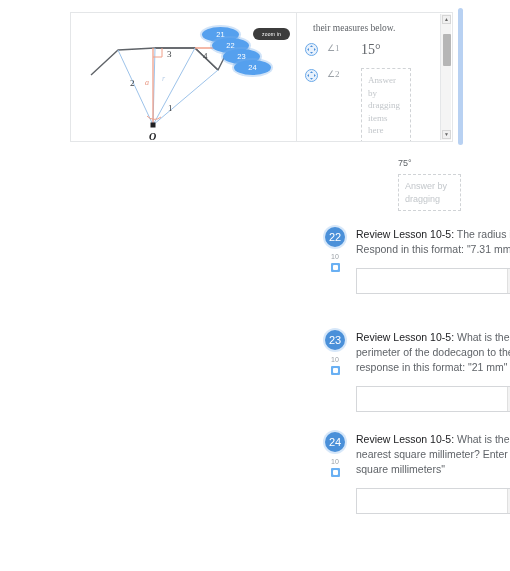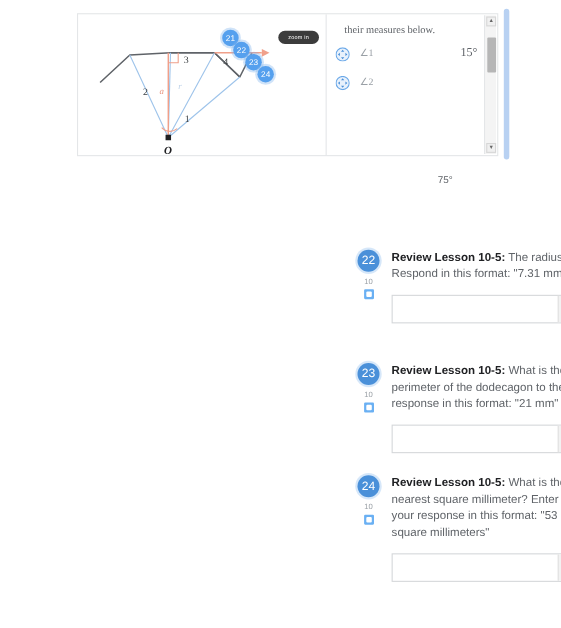--- a/index.html
+++ b/index.html
@@ -46,21 +46,21 @@
   
   .badge-stack {
     position: absolute;
     left: 131px;
     top: 14px;
     width: 60px;
     height: 60px;
   }
   .drag-badge {
     position: absolute;
-    width: 15px;
+    width: 37px;
     height: 15px;
     border-radius: 50%;
     background: #55a0ee;
     color: #ffffff;
     font-size: 7.5px;
     line-height: 15px;
     text-align: center;
     font-family: "Liberation Sans", sans-serif;
     box-shadow: 0 0 0 2px rgba(120,175,235,0.35);
   }
@@ -121,24 +121,23 @@
   }
   .angle-label {
     width: 34px;
     flex: 0 0 34px;
     font-size: 9px;
     color: #9aa0a6;
     margin-left: 9px;
     margin-top: 1px;
   }
   .angle-value {
-    font-size: 11px;
+    font-size: 14px;
     color: #5f6368;
     padding-top: 0px;
-    text-align: right;
   }
   .dropzone {
     border: 1px dashed #d0d3d6;
     color: #c3c7cb;
     font-size: 9px;
     line-height: 12.5px;
     padding: 5px 6px;
     width: 50px;
     box-sizing: border-box;
   }
@@ -261,21 +260,21 @@
   .q-body {
     margin-left: 34px;
   }
   .q-text {
     font-size: 10.5px;
     line-height: 15px;
     color: #5f6368;
     white-space: nowrap;
   }
   .q-text .lead {
-    font-weight: bold;
+    font-weight: normal;
     color: #202124;
   }
   .q-line { white-space: nowrap; }
 
   .answer-box {
     margin-top: 11px;
     height: 26px;
     width: 165px;
     border: 1px solid #d5d7da;
     background: #ffffff;
@@ -370,36 +369,40 @@
       </div>
 
       <div class="angle-row">
         <span class="move-handle">
           <svg width="13" height="13" viewBox="0 0 13 13">
             <circle cx="6.5" cy="6.5" r="6" fill="#e8f1fc" stroke="#6aa8e8" stroke-width="1"></circle>
             <path d="M6.5 2.2 L8 4 H5 Z M6.5 10.8 L5 9 H8 Z M2.2 6.5 L4 5 V8 Z M10.8 6.5 L9 8 V5 Z" fill="#4a90d9"></path>
           </svg>
         </span>
         <span class="angle-label">∠2</span>
+        <div class="angle-col">
+          <div class="dropzone">Answer by dragging items here</div>
+        </div>
       </div>
 
     </div>
 
     <div class="inner-sb">
       <div class="arrow up">▲</div>
       <div class="thumb"></div>
       <div class="arrow down">▼</div>
     </div>
   </div>
 </div>
 
 <div class="page-scrollbar"></div>
 
 <div class="orphan-block">
   <div class="orphan-value">75°</div>
+  <div class="dropzone" style="width:63px;">Answer by dragging</div>
 </div>
 
 <div class="question q22">
   <div class="q-gutter">
     <div class="q-num">22</div>
     <div class="q-points">10</div>
     <div class="q-type-icon"></div>
   </div>
   <div class="q-body">
     <div class="q-text">
@@ -440,21 +443,20 @@
 <div class="question q24">
   <div class="q-gutter">
     <div class="q-num">24</div>
     <div class="q-points">10</div>
     <div class="q-type-icon"></div>
   </div>
   <div class="q-body">
     <div class="q-text">
       <div class="q-line"><span class="lead">Review Lesson 10-5:</span><span> What is the</span></div>
       <div class="q-line">nearest square millimeter? Enter</div>
-      <div class="q-line">your response in this format: "53</div>
       <div class="q-line">square millimeters"</div>
     </div>
     <div class="answer-box">
       <div class="spinner">
         <div class="sp-up">▲</div>
         <div class="sp-dn">▼</div>
       </div>
 
     </div>
   </div>

